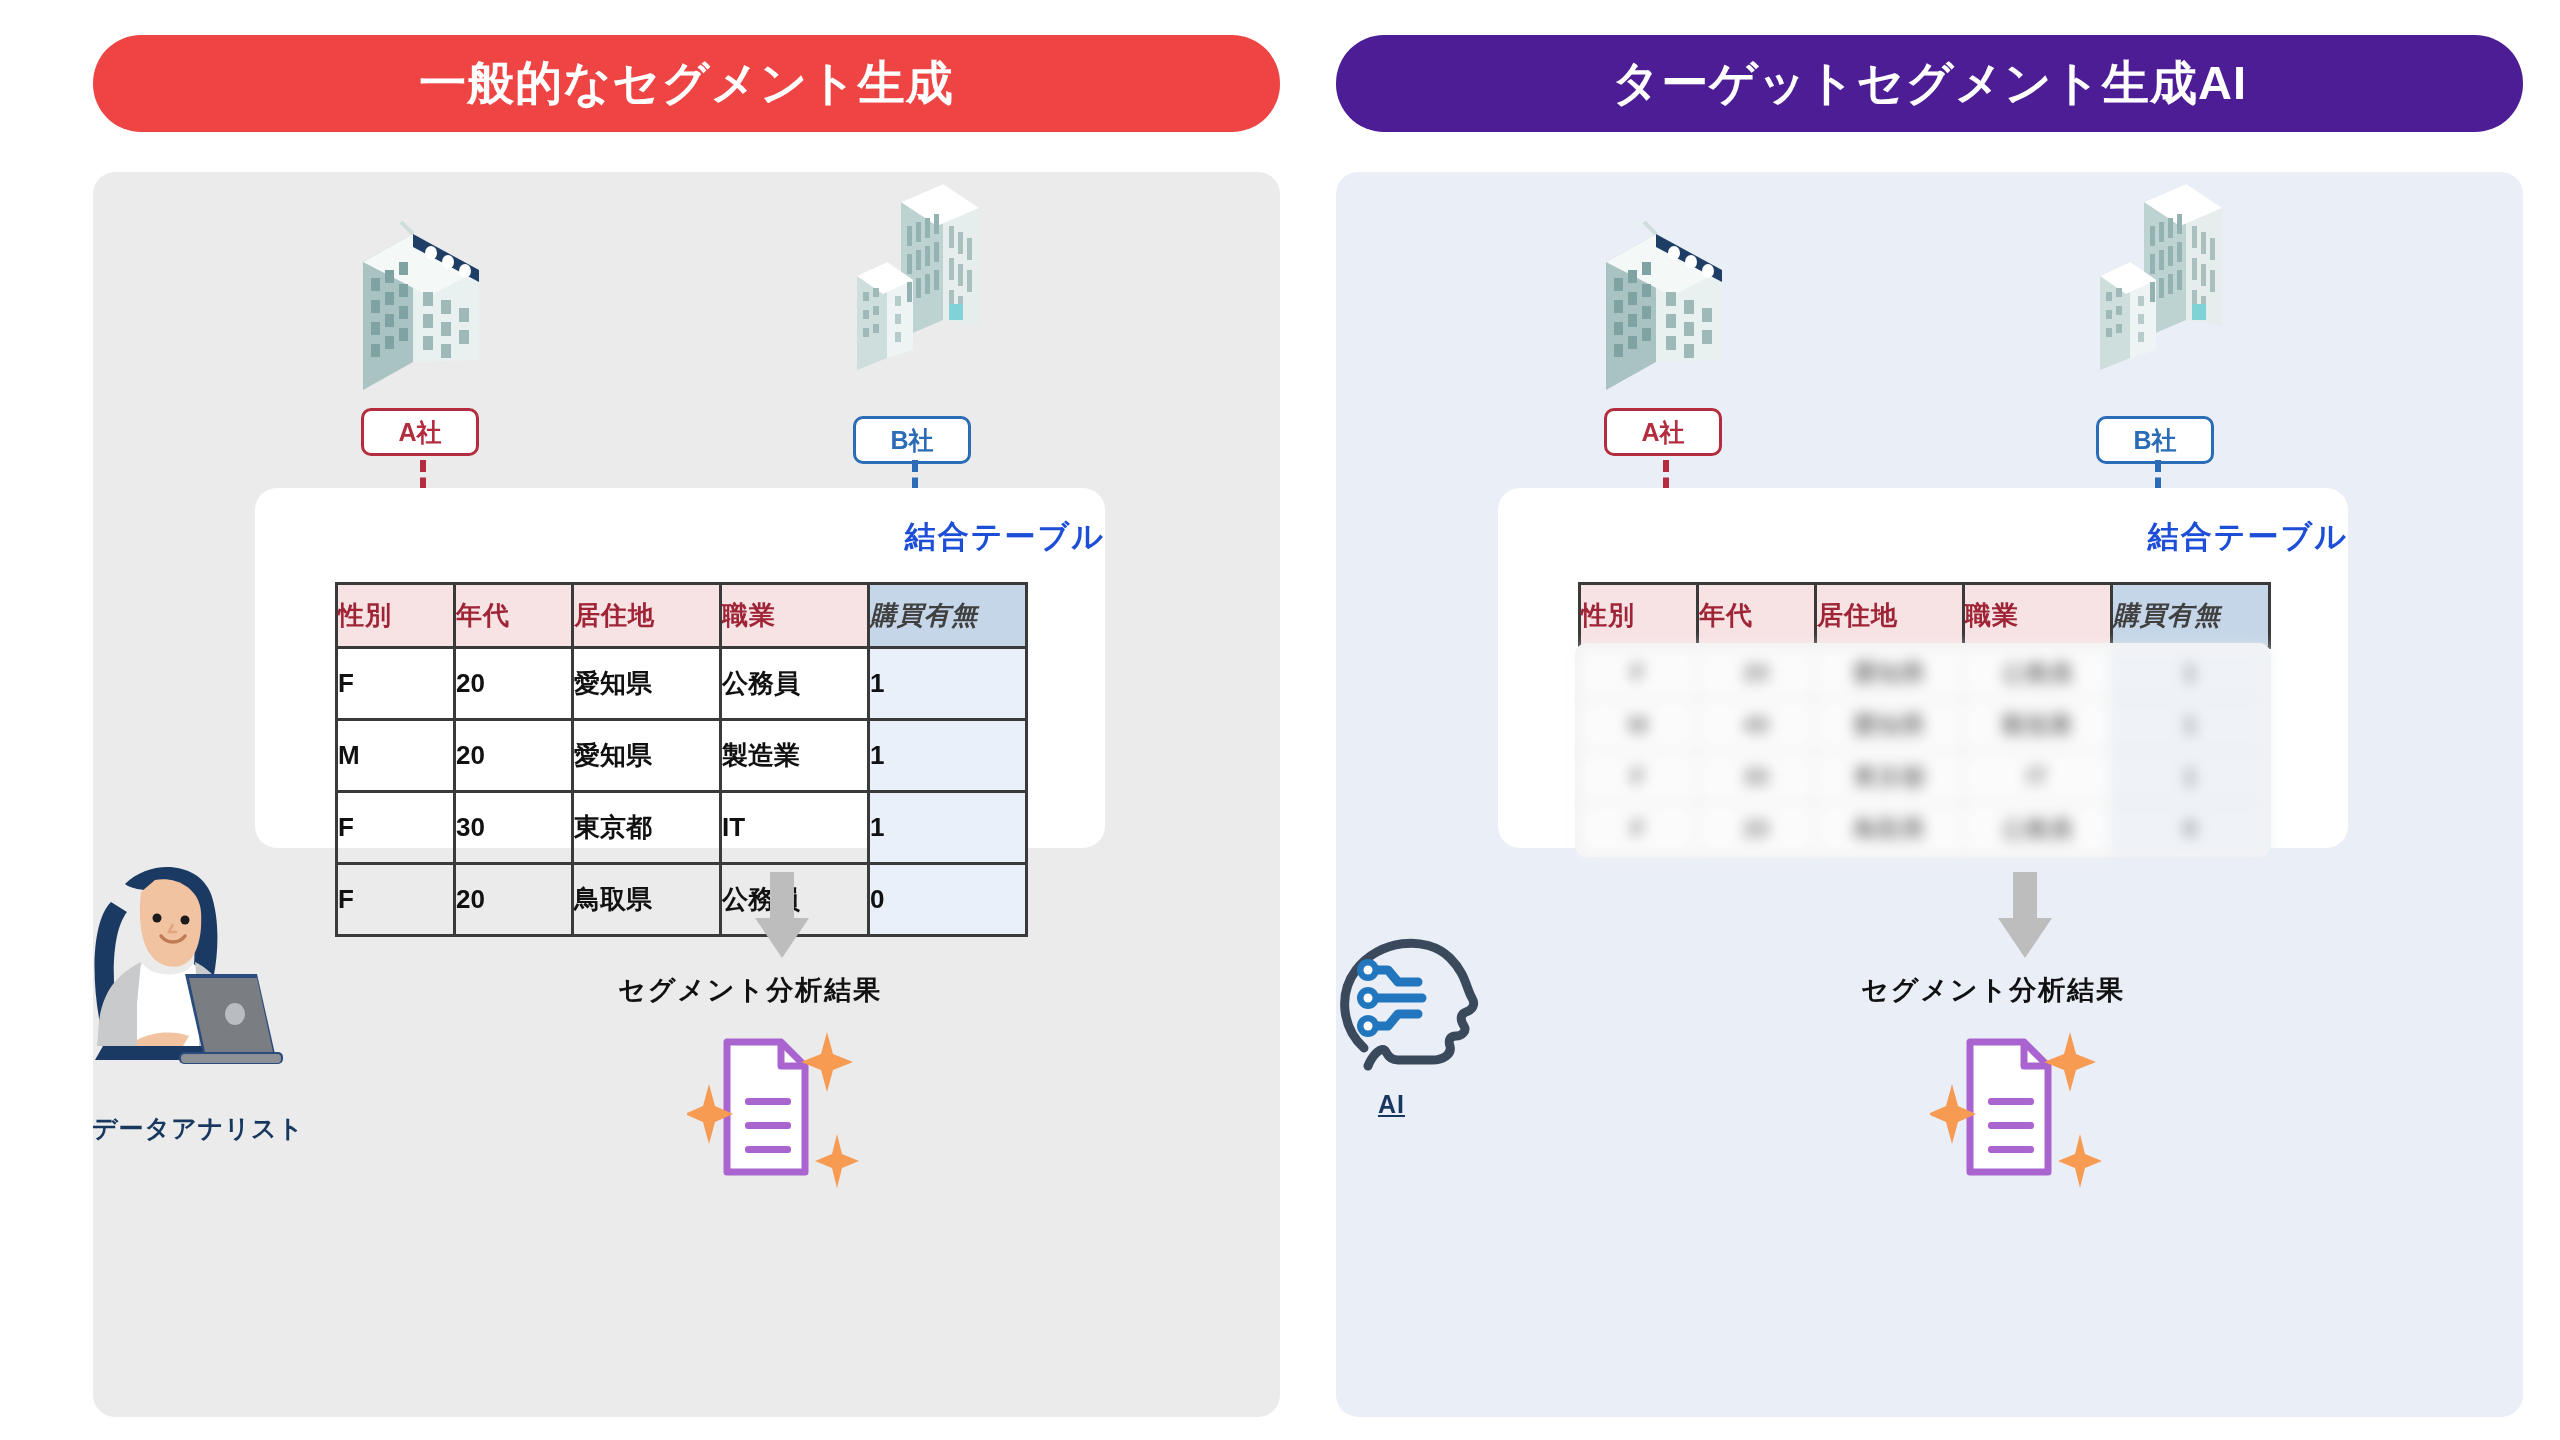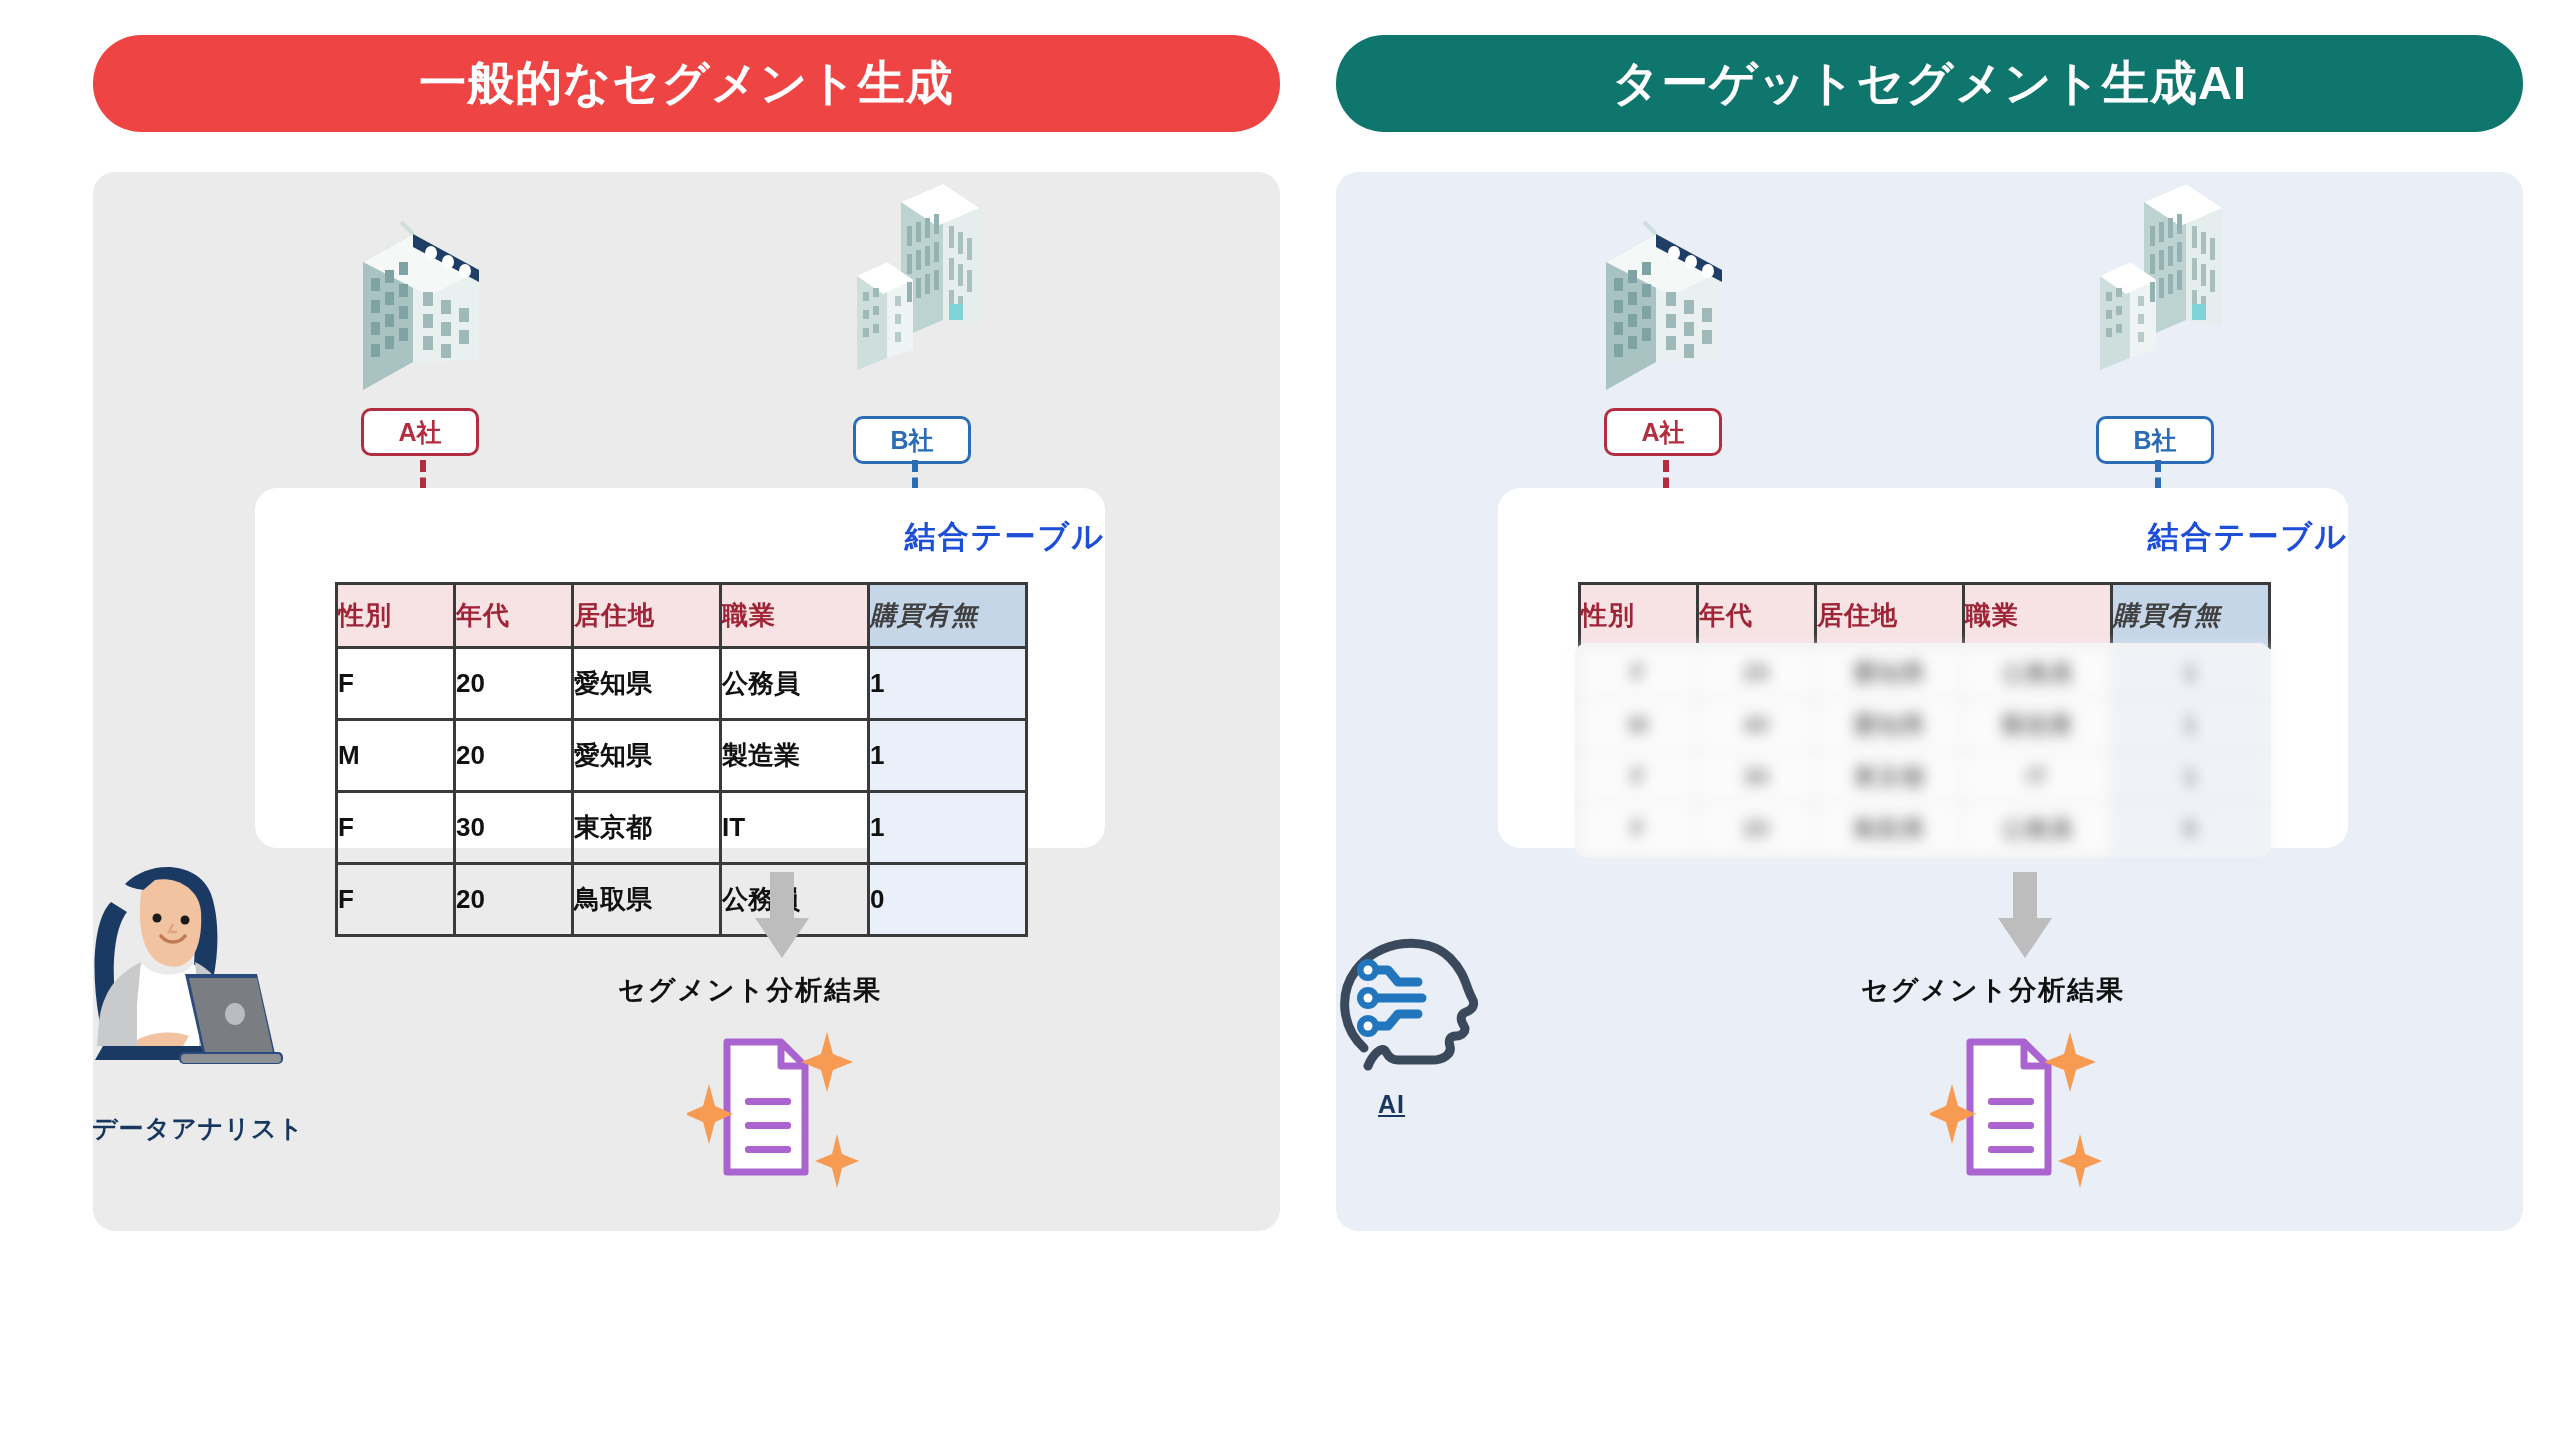--- a/index.html
+++ b/index.html
@@ -24,28 +24,28 @@
     border-radius: 48px;
     display: flex;
     align-items: center;
     justify-content: center;
     color: #ffffff;
     font-weight: 700;
     font-size: 47px;
     letter-spacing: 1px;
   }
   .pill.left  { left: 93px;  width: 1187px; background: #ef4444; }
-  .pill.right { left: 1336px; width: 1187px; background: #0f766e; }
+  .pill.right { left: 1336px; width: 1187px; background: #4c1d95; }
 
   
   .panel {
     position: absolute;
     top: 172px;
     width: 1187px;
-    height: 1059px;
+    height: 1245px;
     border-radius: 22px;
   }
   .panel.left  { left: 93px;  background: #ebebeb; }
   .panel.right { left: 1336px; background: #eaeef7; }
 
   
   .building {
     position: absolute;
     width: 140px;
     height: 190px;

